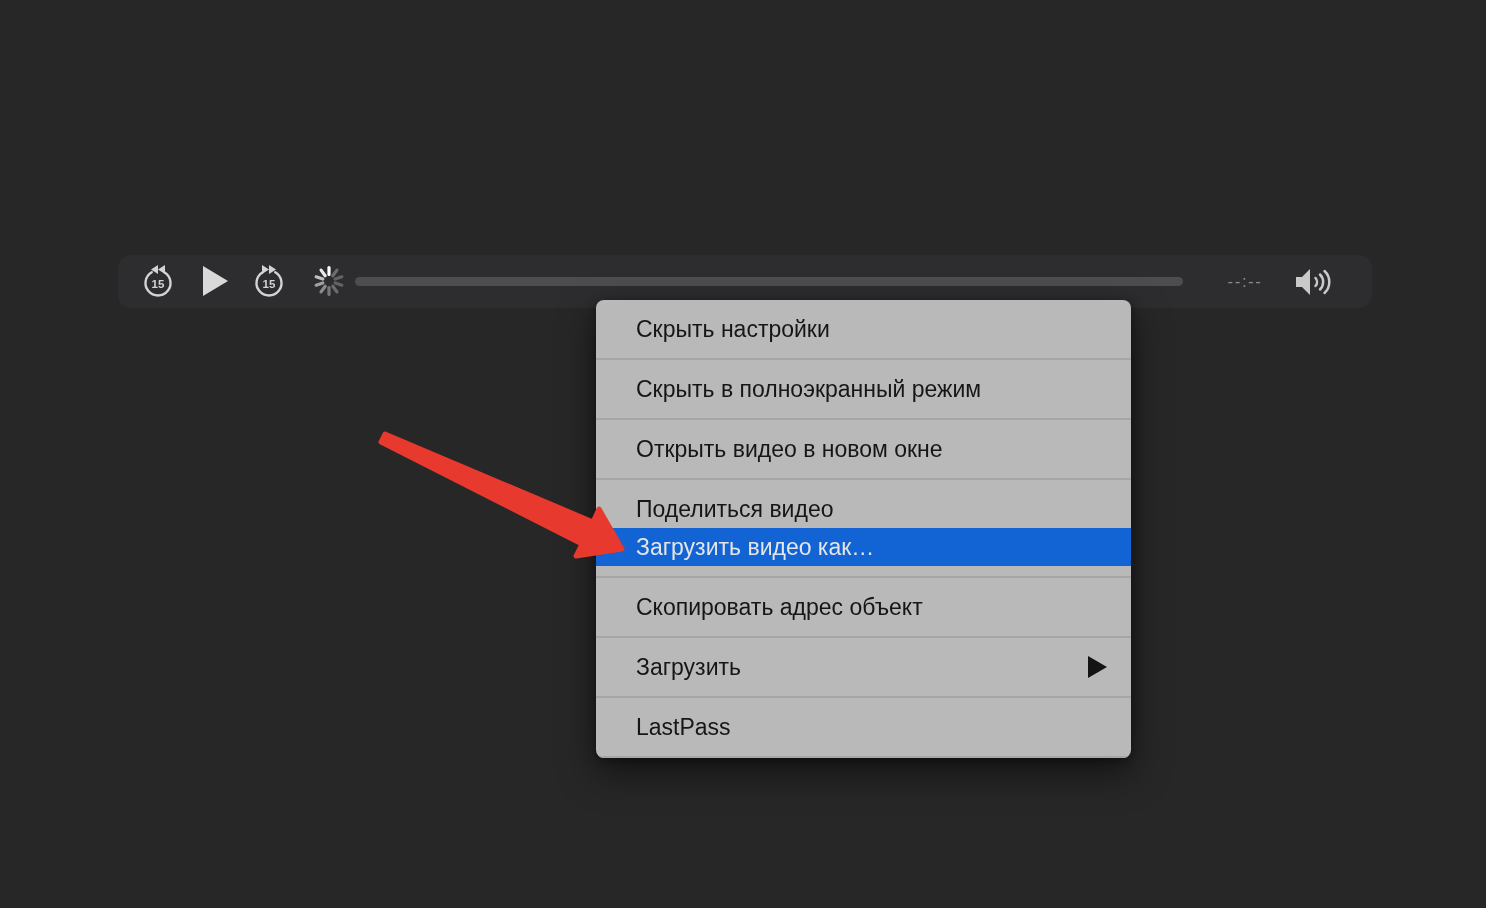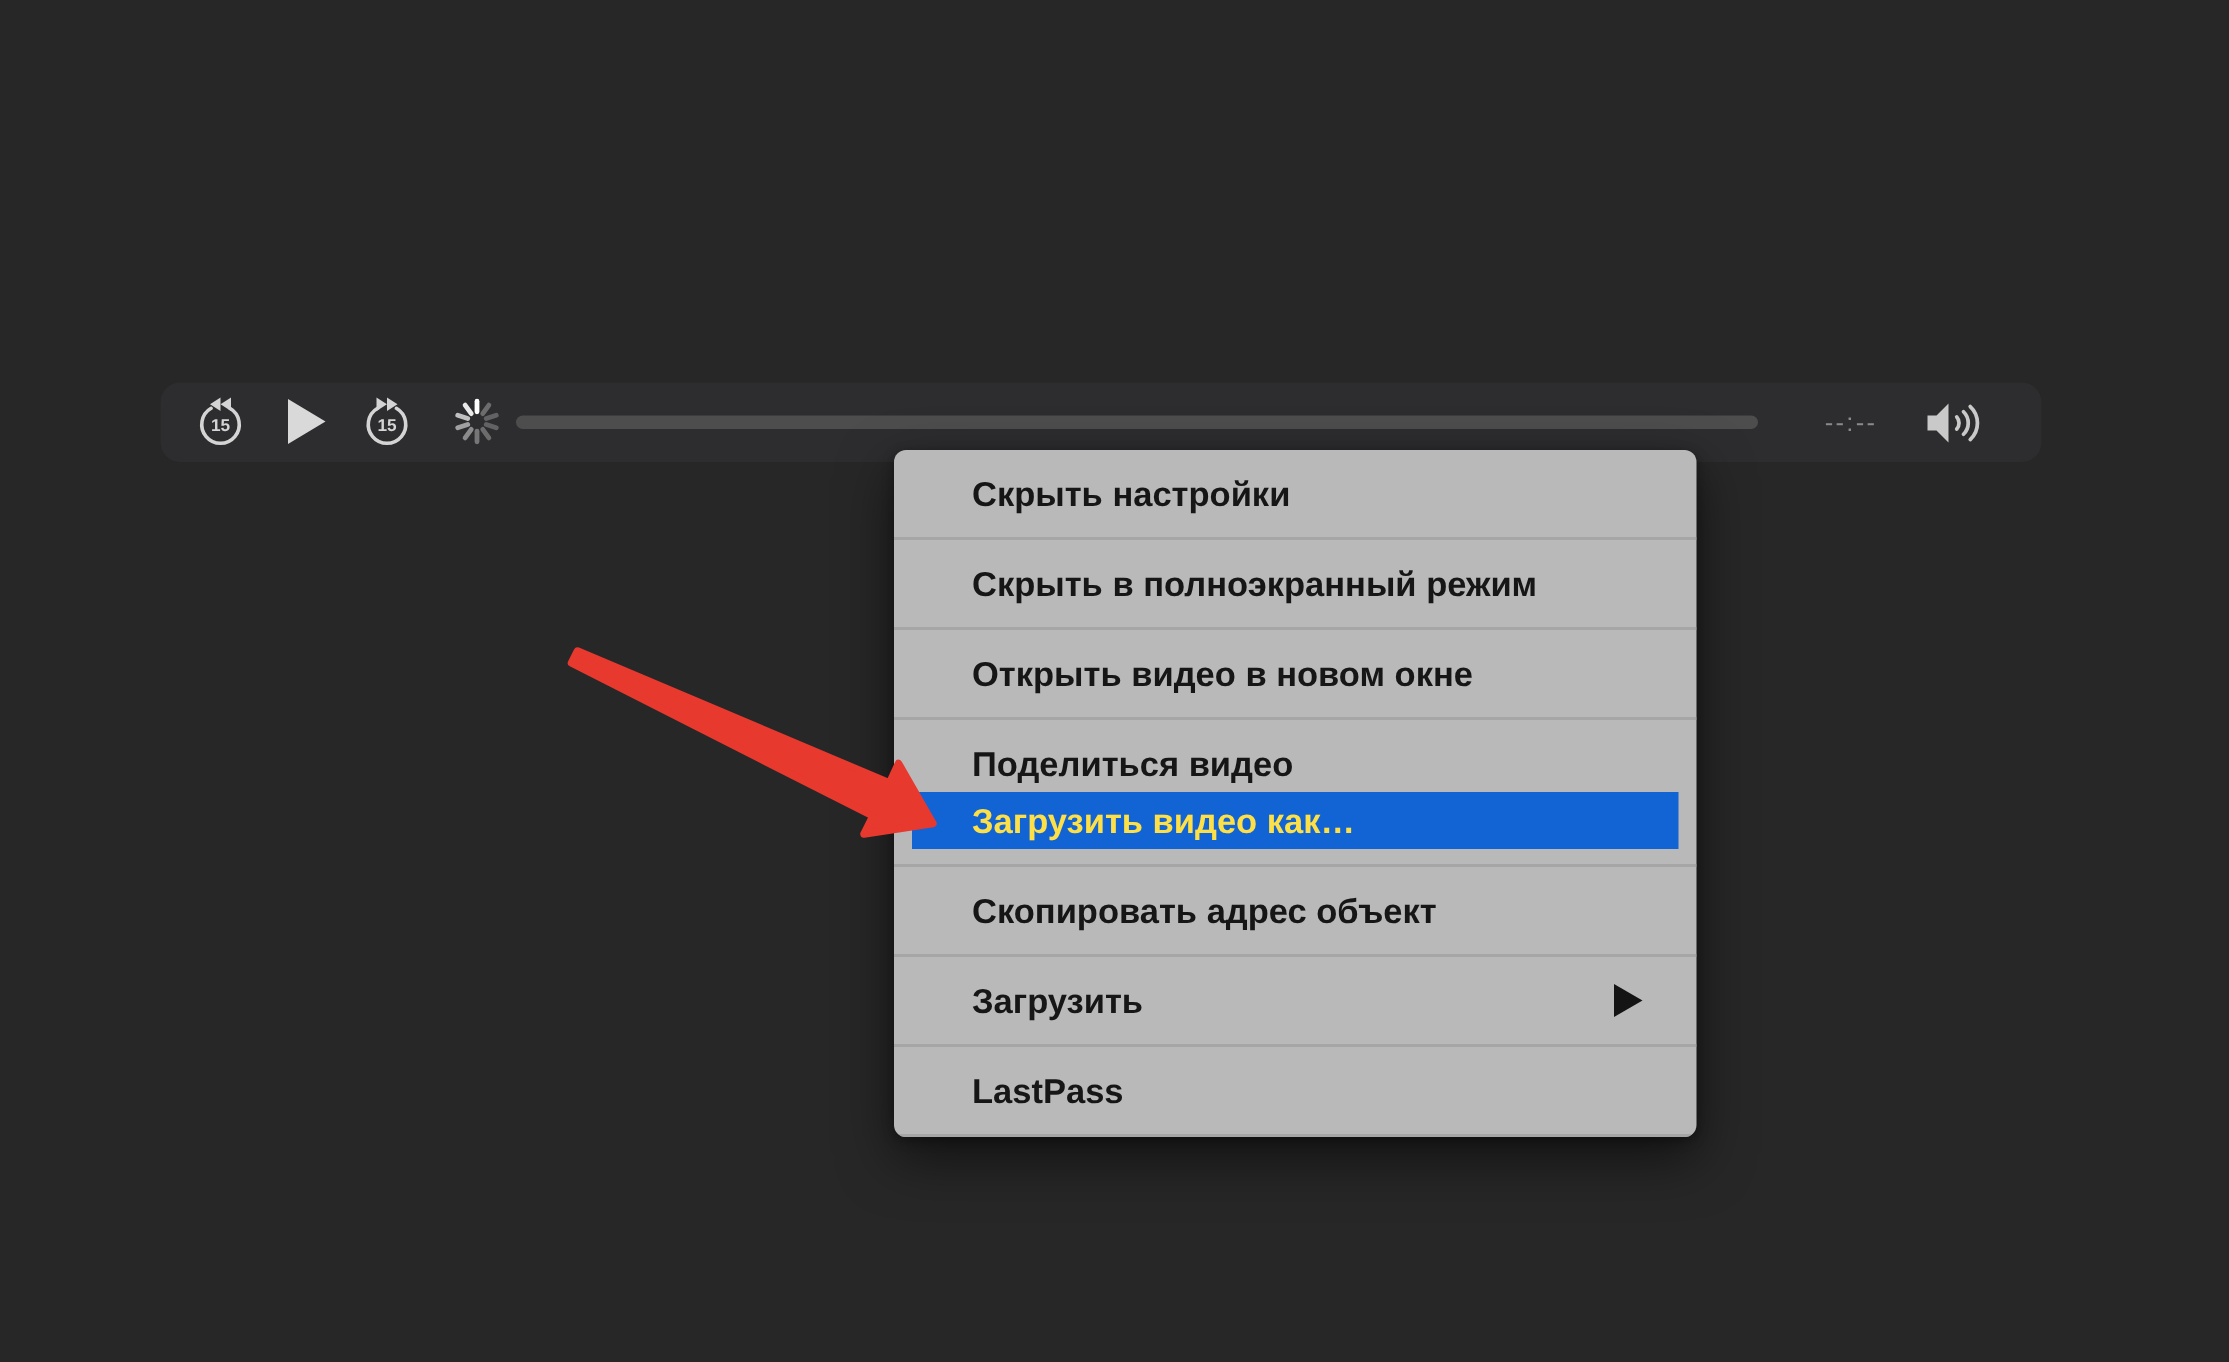--- a/index.html
+++ b/index.html
@@ -6,21 +6,21 @@
   body{
     width:1486px;height:908px;
     background:#272727;
     position:relative;
     overflow:hidden;
     font-family:"Liberation Sans", sans-serif;
   }
 
   
   .player-bar{
-    position:absolute;left:107px;top:255px;
+    position:absolute;left:118px;top:255px;
     width:1254px;height:53px;
     background:#2d2c2e;
     border-radius:13px;
   }
   .player-bar .ctl{position:absolute;display:block;cursor:default;}
   .skip-back{left:22px;top:8px;width:36px;height:36px;}
   .play-btn{left:83px;top:10px;width:28px;height:32px;}
   .skip-fwd{left:133px;top:8px;width:36px;height:36px;}
   .spinner{left:194px;top:9px;width:34px;height:34px;}
   .progress-track{
@@ -37,30 +37,30 @@
 
   
   .context-menu{
     position:absolute;left:596px;top:300px;width:535px;
     background:#b9b9b9;
     border-radius:8px;
     overflow:hidden;
     box-shadow:0 14px 36px rgba(0,0,0,.55), 0 2px 8px rgba(0,0,0,.35);
     z-index:5;
   }
-  .menu-group{padding:10px 12px;font-weight:bold;}
+  .menu-group{padding:10px 0;}
   .menu-sep{height:2px;background:#a6a6a6;}
   .menu-item{
     height:38px;
     display:flex;align-items:center;justify-content:space-between;
     padding:0 24px 0 40px;
     font-size:23px;color:#161616;
     white-space:nowrap;cursor:default;
   }
-  .menu-item.selected{background:#1263d3;color:#fde047;}
+  .menu-item.selected{background:#1263d3;color:#e5e5e5;}
   .submenu-arrow{
     width:0;height:0;
     border-left:19px solid #141414;
     border-top:11px solid transparent;
     border-bottom:11px solid transparent;
   }
 
   
   .red-arrow{
     position:absolute;left:365px;top:420px;width:300px;height:170px;

